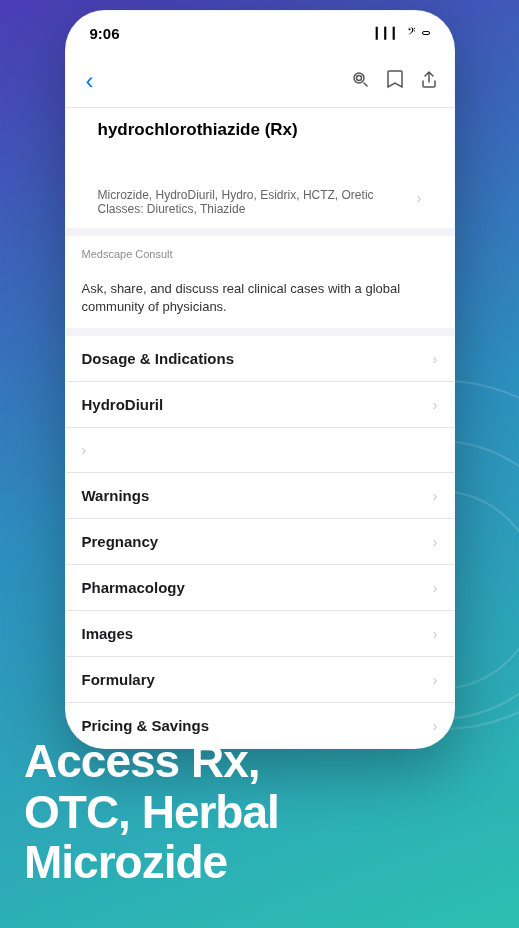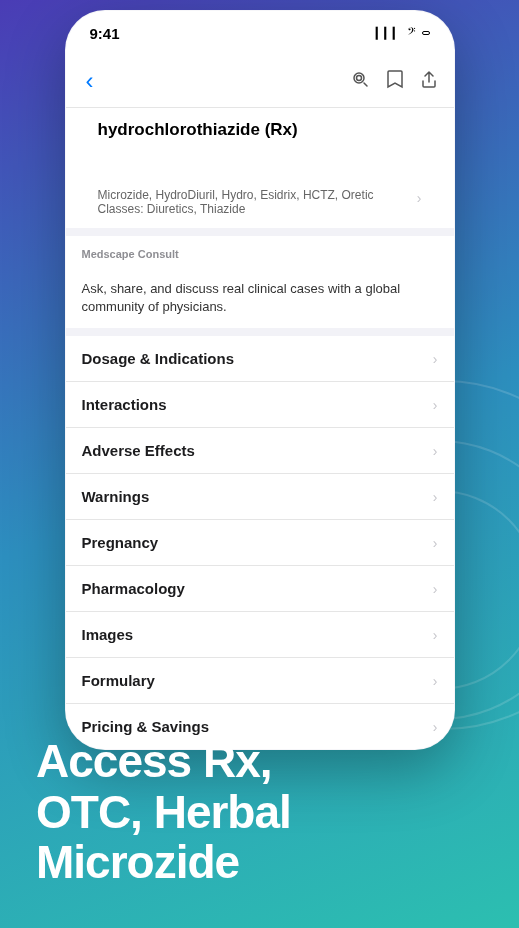--- a/index.html
+++ b/index.html
@@ -144,21 +144,21 @@
     .consult-banner {
       background: white;
       padding: 12px 16px;
       border-bottom: 8px solid #f2f2f7;
     }
 
     .consult-label {
       font-size: 11px;
       color: #8e8e93;
       margin-bottom: 2px;
-      font-weight: 700;
+      font-weight: 400;
     }
 
     .consult-text {
       font-size: 13px;
       color: #333;
       line-height: 1.4;
       margin-top: 20px;
     }
 
     
@@ -189,21 +189,21 @@
 
     .menu-chevron {
       color: #c7c7cc;
       font-size: 14px;
     }
 
     
     .bottom-text {
       position: absolute;
       bottom: 40px;
-      left: 12px;
+      left: 0;
       right: 0;
       padding: 0 24px;
       text-align: left;
     }
 
     .bottom-headline {
       font-size: 46px;
       font-weight: 800;
       color: white;
       line-height: 1.1;
@@ -214,21 +214,21 @@
 <body>
 
 <div class="bg-circle bg-circle-1"></div>
 <div class="bg-circle bg-circle-2"></div>
 <div class="bg-circle bg-circle-3"></div>
 
 <div class="phone-wrapper">
   <div class="phone-frame">
 
     <div class="status-bar">
-      <span class="status-time">9:41</span>
+      <span class="status-time">9:06</span>
       <div class="status-icons">
         <span style="font-size:11px;">▎▎▎</span>
         <span style="font-size:13px;">𝄢</span>
         <span style="font-size:12px; border: 1.5px solid #000; padding: 1px 3px; border-radius: 2px;">    </span>
       </div>
     </div>
 
     <div class="app-header">
       <span class="header-back" style="color:#007aff; font-size:24px; font-weight:300;">‹</span>
       <div class="header-icons">
@@ -271,25 +271,24 @@
       <div class="consult-label">Medscape Consult</div>
       <div class="consult-text">Ask, share, and discuss real clinical cases with a global community of physicians.</div>
     </div>
 
     <div class="menu-list" id="menu-list">
     <div class="menu-item">
       <span class="menu-item-label">Dosage &amp; Indications</span>
       <span class="menu-chevron">›</span>
     </div>
         <div class="menu-item">
-      <span class="menu-item-label">Interactions</span>
-      <span class="menu-chevron">›</span>
-    </div>
-        <div class="menu-item">
-      <span class="menu-item-label">Adverse Effects</span>
+      <span class="menu-item-label">HydroDiuril</span>
+      <span class="menu-chevron">›</span>
+    </div>
+        <div class="menu-item">
       <span class="menu-chevron">›</span>
     </div>
         <div class="menu-item">
       <span class="menu-item-label">Warnings</span>
       <span class="menu-chevron">›</span>
     </div>
         <div class="menu-item">
       <span class="menu-item-label">Pregnancy</span>
       <span class="menu-chevron">›</span>
     </div>

